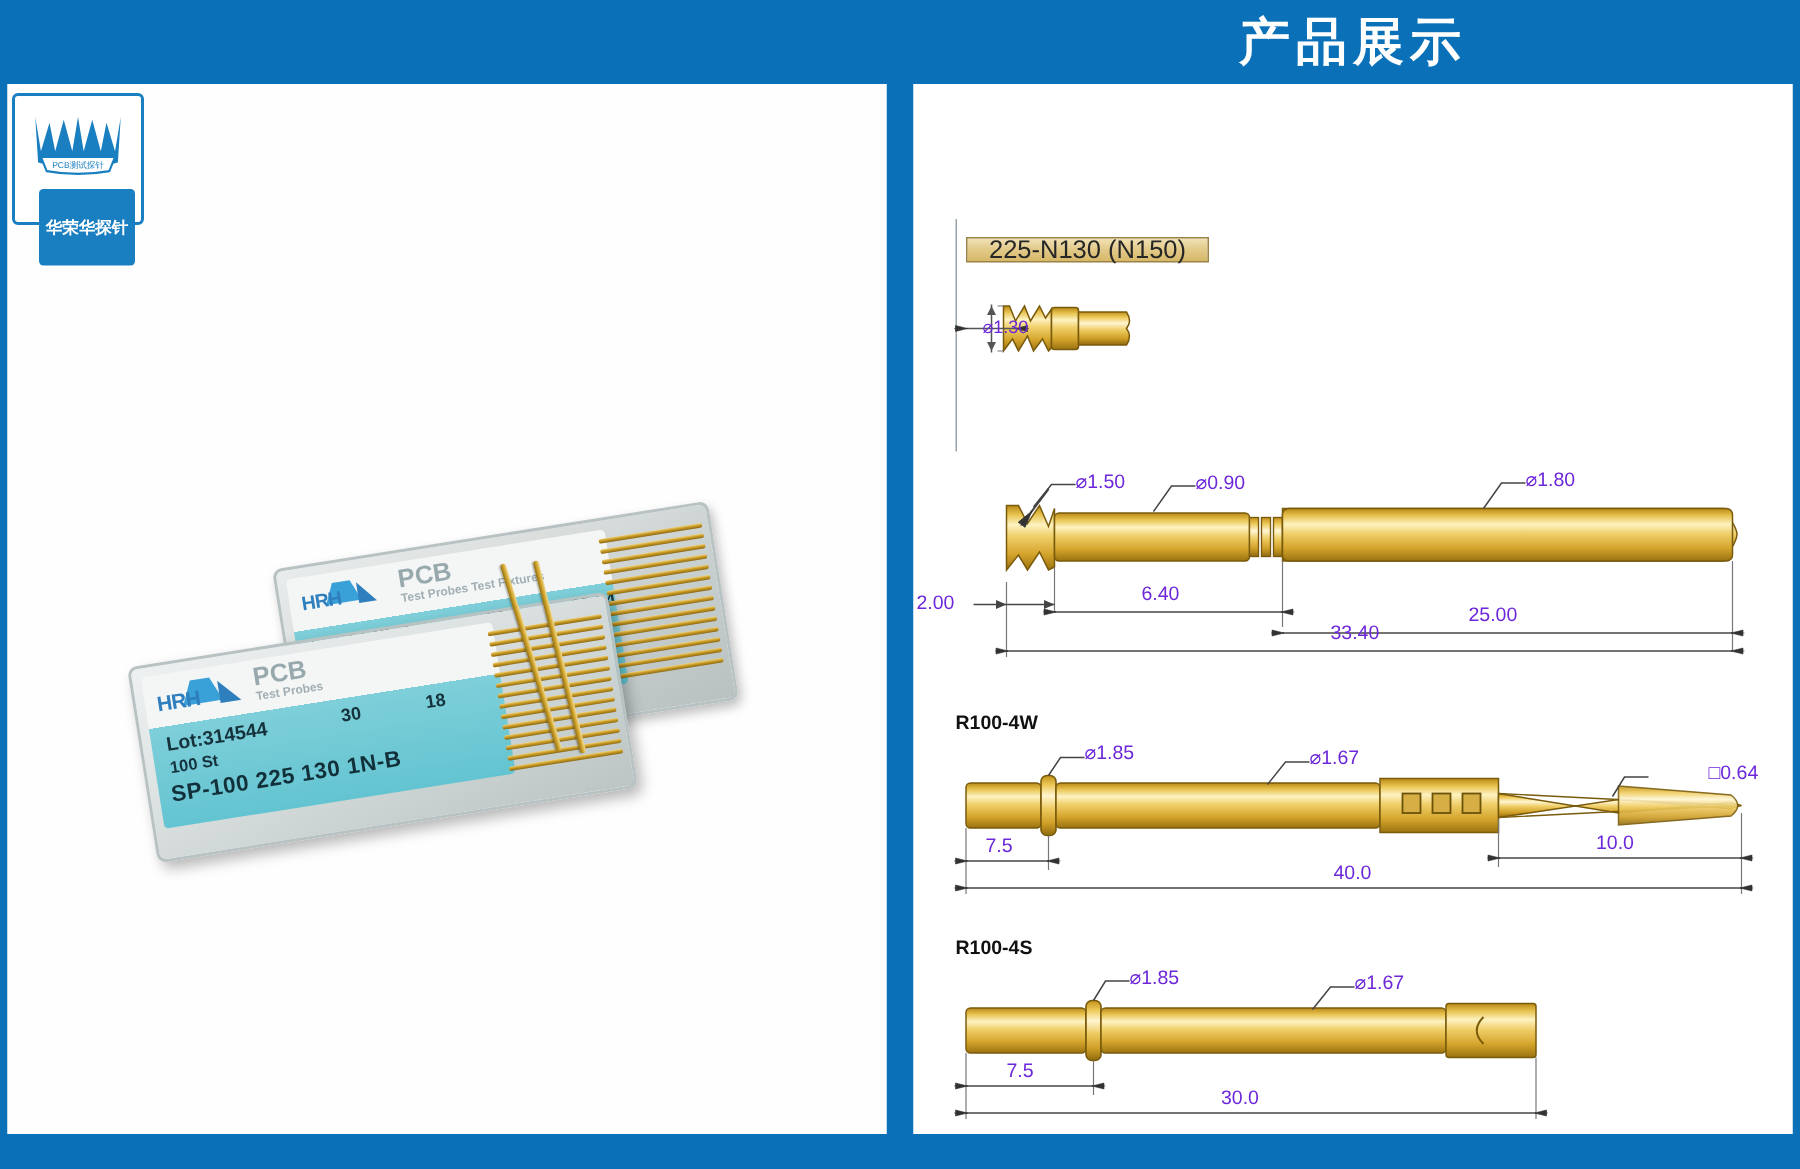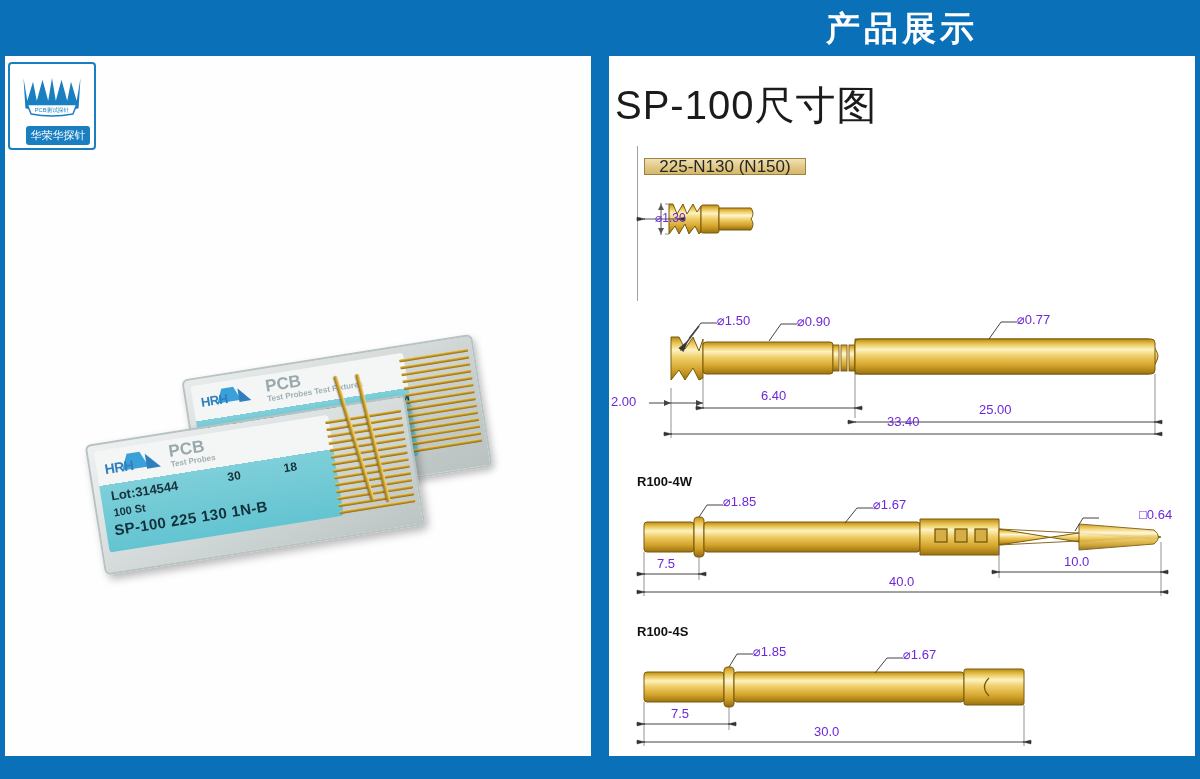--- a/index.html
+++ b/index.html
@@ -42,22 +42,22 @@
     position:absolute;left:8px;top:62px;width:88px;height:88px;
     border:2px solid #1a7fc1;border-radius:4px;background:#ffffff;
     box-sizing:border-box;padding:4px;
   }
   .logo-mark{
     position:relative;width:100%;height:56px;
   }
   .logo-mark svg{display:block;width:100%;height:100%;}
   .logo-text{
     margin-top:2px;background:#1a7fc1;color:#fff;
-    font-size:11px;font-weight:400;text-align:center;
-    border-radius:3px;padding:2px 0;letter-spacing:0px;margin-left:12px;
+    font-size:11px;font-weight:700;text-align:center;
+    border-radius:3px;padding:18px 0;letter-spacing:0px;margin-left:12px;
   }
 
   
   .photo{
     position:absolute;left:5px;top:56px;width:586px;height:700px;
     background:#fefefe;overflow:hidden;
   }
   .box{
     position:absolute;
     border-radius:6px;
@@ -253,21 +253,20 @@
         <path d="M14,34 L66,34 L62,44 Q40,48 18,44 Z" fill="#ffffff" stroke="#1a7fc1" stroke-width="1.5"></path>
         <text x="40" y="42" font-size="6" text-anchor="middle" fill="#1a7fc1" font-family="Liberation Sans">PCB测试探针</text>
       </svg>
     </div>
     <div class="logo-text">华荣华探针</div>
   </div>
 
   <div class="panel panel-right">
     <div class="draw" style="left:0;top:0;">
 
-      <div class="draw-title">SP-100尺寸图</div>
 
       <div class="vline"></div>
       <div class="tagbox">225-N130 (N150)</div>
 
       <svg class="overlay">
         <defs>
           <linearGradient id="gold" x1="0" y1="0" x2="0" y2="1">
             <stop offset="0%" stop-color="#b98a16"></stop>
             <stop offset="14%" stop-color="#e8c350"></stop>
             <stop offset="30%" stop-color="#fdf2c0"></stop>
@@ -387,21 +386,21 @@
 
           <line x1="415" y1="649" x2="415" y2="690" stroke="#777" stroke-width=".8"></line>
           <line x1="35" y1="686" x2="415" y2="686" stroke="#444" stroke-width="1" marker-start="url(#arrL)" marker-end="url(#arrR)"></line>
         </g>
       </svg>
 
       <div class="dimtxt sm" style="left:46px;top:155px;">⌀1.30</div>
 
       <div class="dimtxt" style="left:108px;top:257px;">⌀1.50</div>
       <div class="dimtxt" style="left:188px;top:258px;">⌀0.90</div>
-      <div class="dimtxt" style="left:408px;top:256px;">⌀0.77</div>
+      <div class="dimtxt" style="left:408px;top:256px;">⌀1.80</div>
       <div class="dimtxt" style="left:2px;top:338px;">2.00</div>
       <div class="dimtxt" style="left:152px;top:332px;">6.40</div>
       <div class="dimtxt" style="left:370px;top:346px;">25.00</div>
       <div class="dimtxt" style="left:278px;top:358px;">33.40</div>
 
       <div class="sec-label" style="left:28px;top:418px;">R100-4W</div>
       <div class="dimtxt" style="left:114px;top:438px;">⌀1.85</div>
       <div class="dimtxt" style="left:264px;top:441px;">⌀1.67</div>
       <div class="dimtxt" style="left:490px;top:451px;padding-left:40px;">□0.64</div>
       <div class="dimtxt" style="left:48px;top:500px;">7.5</div>

